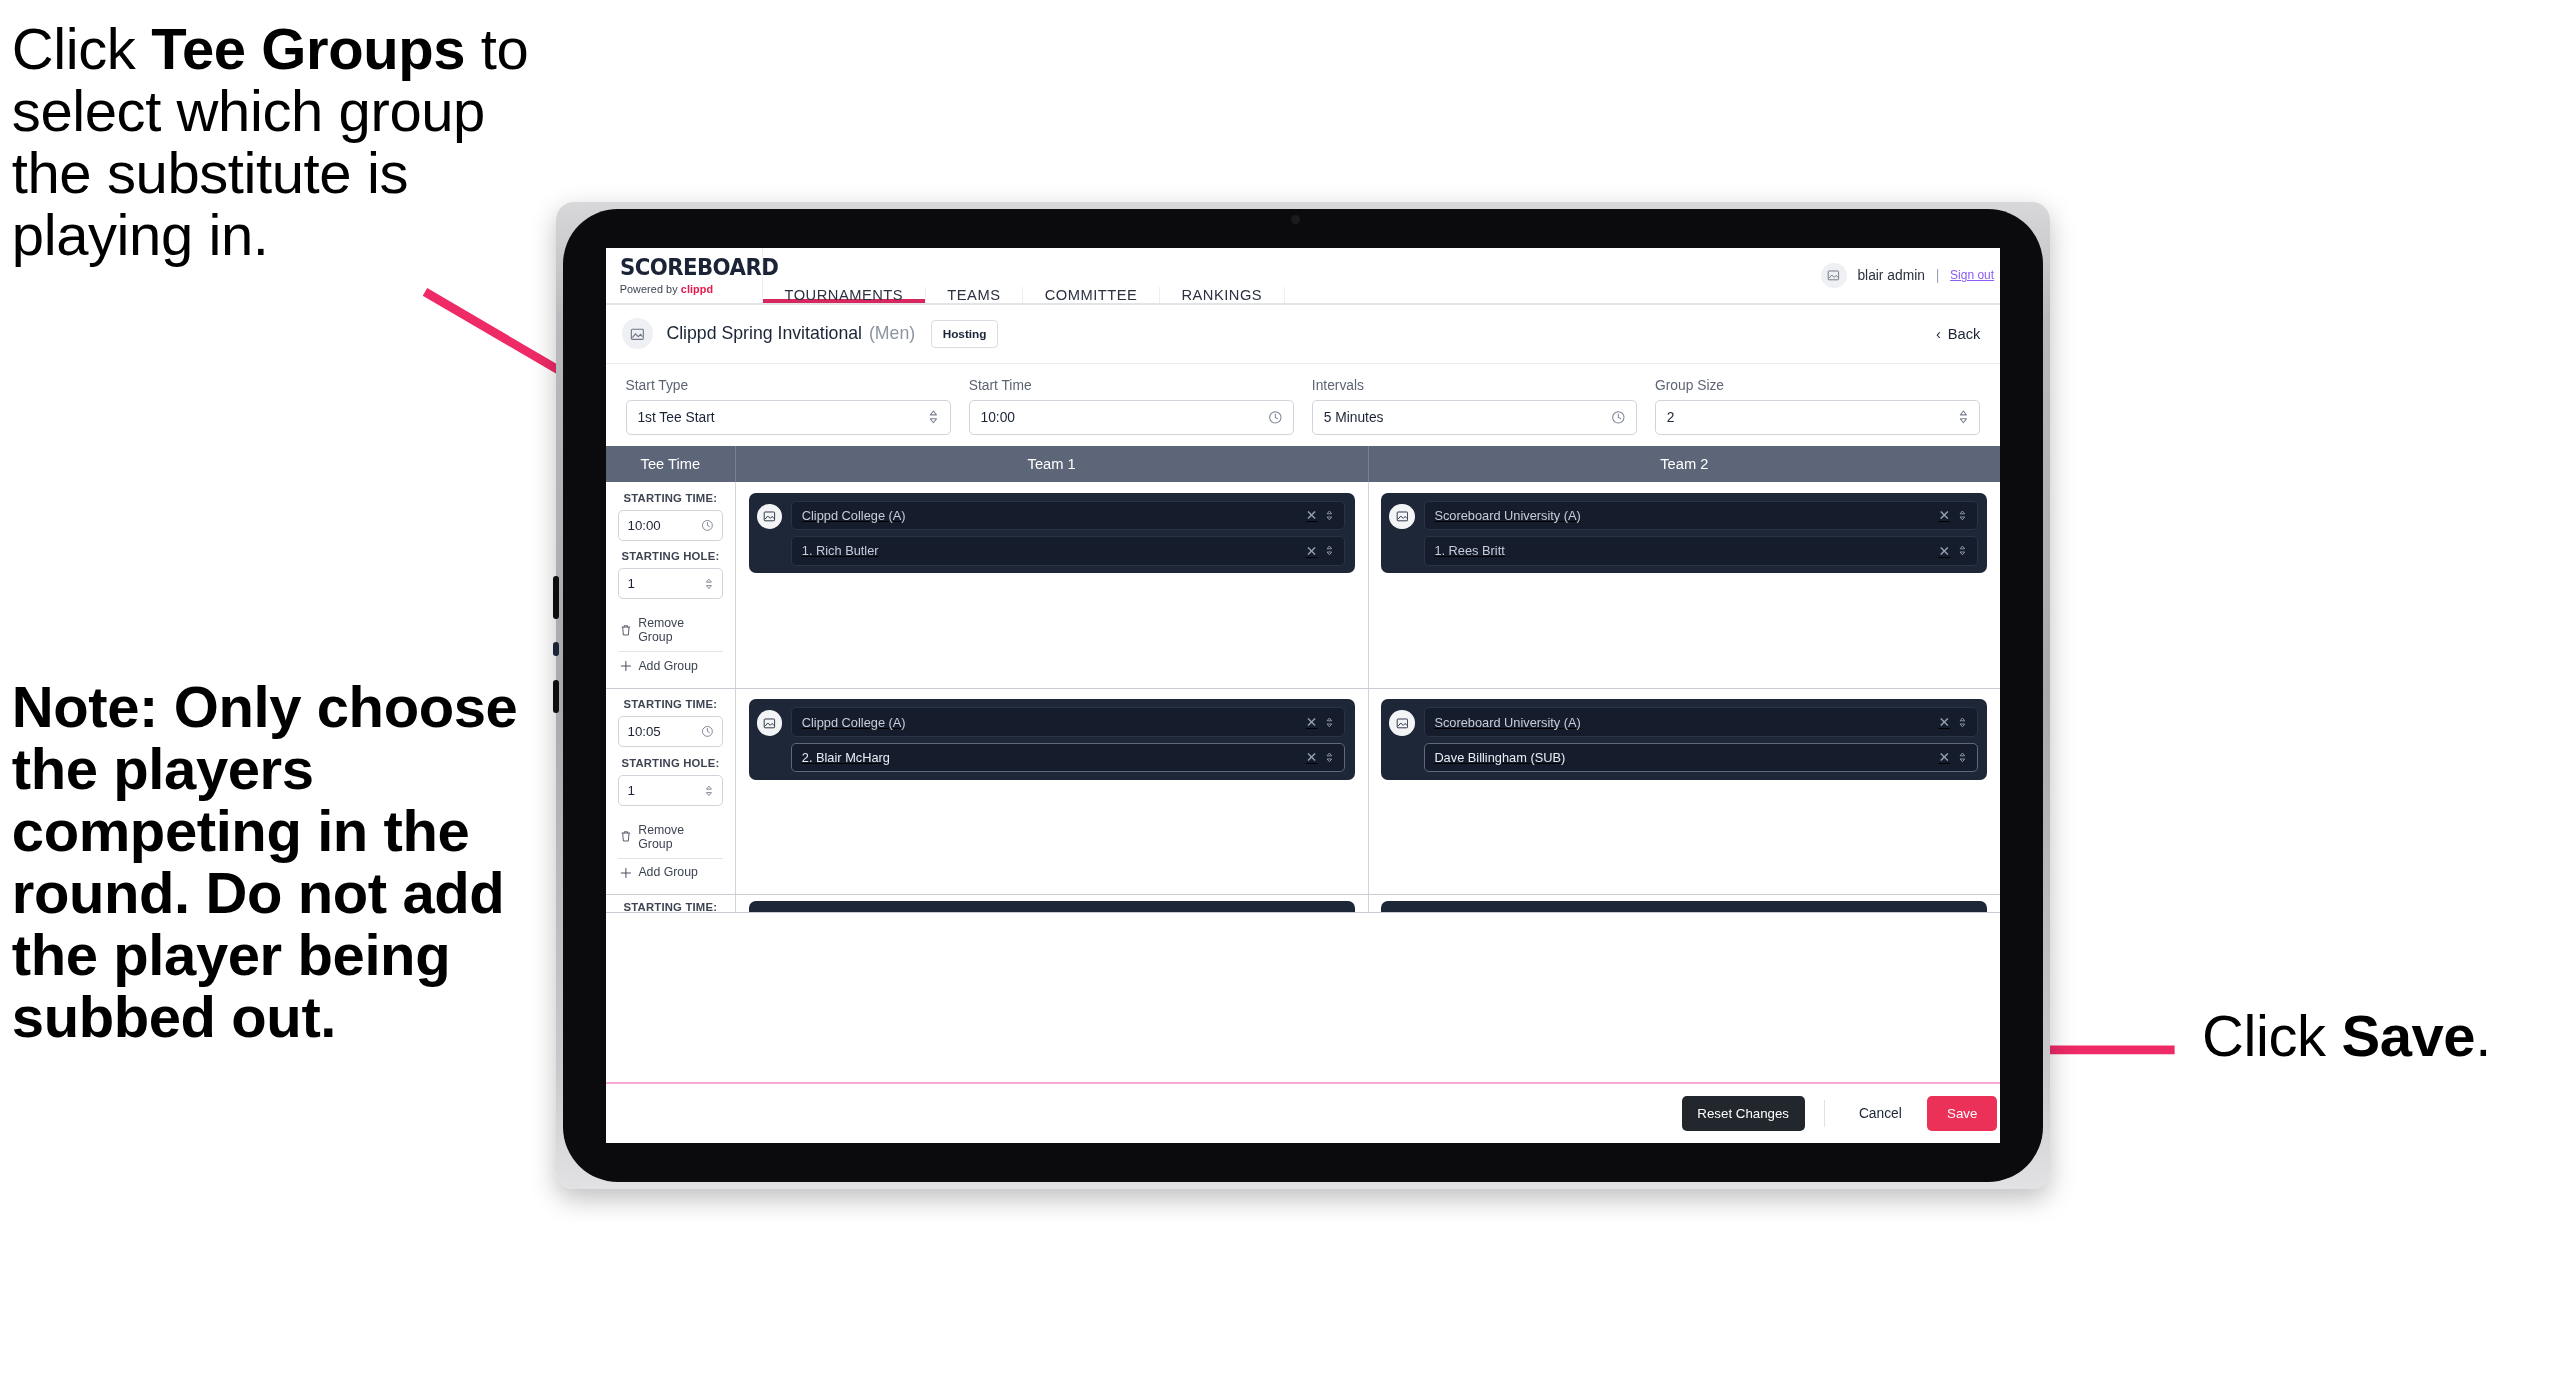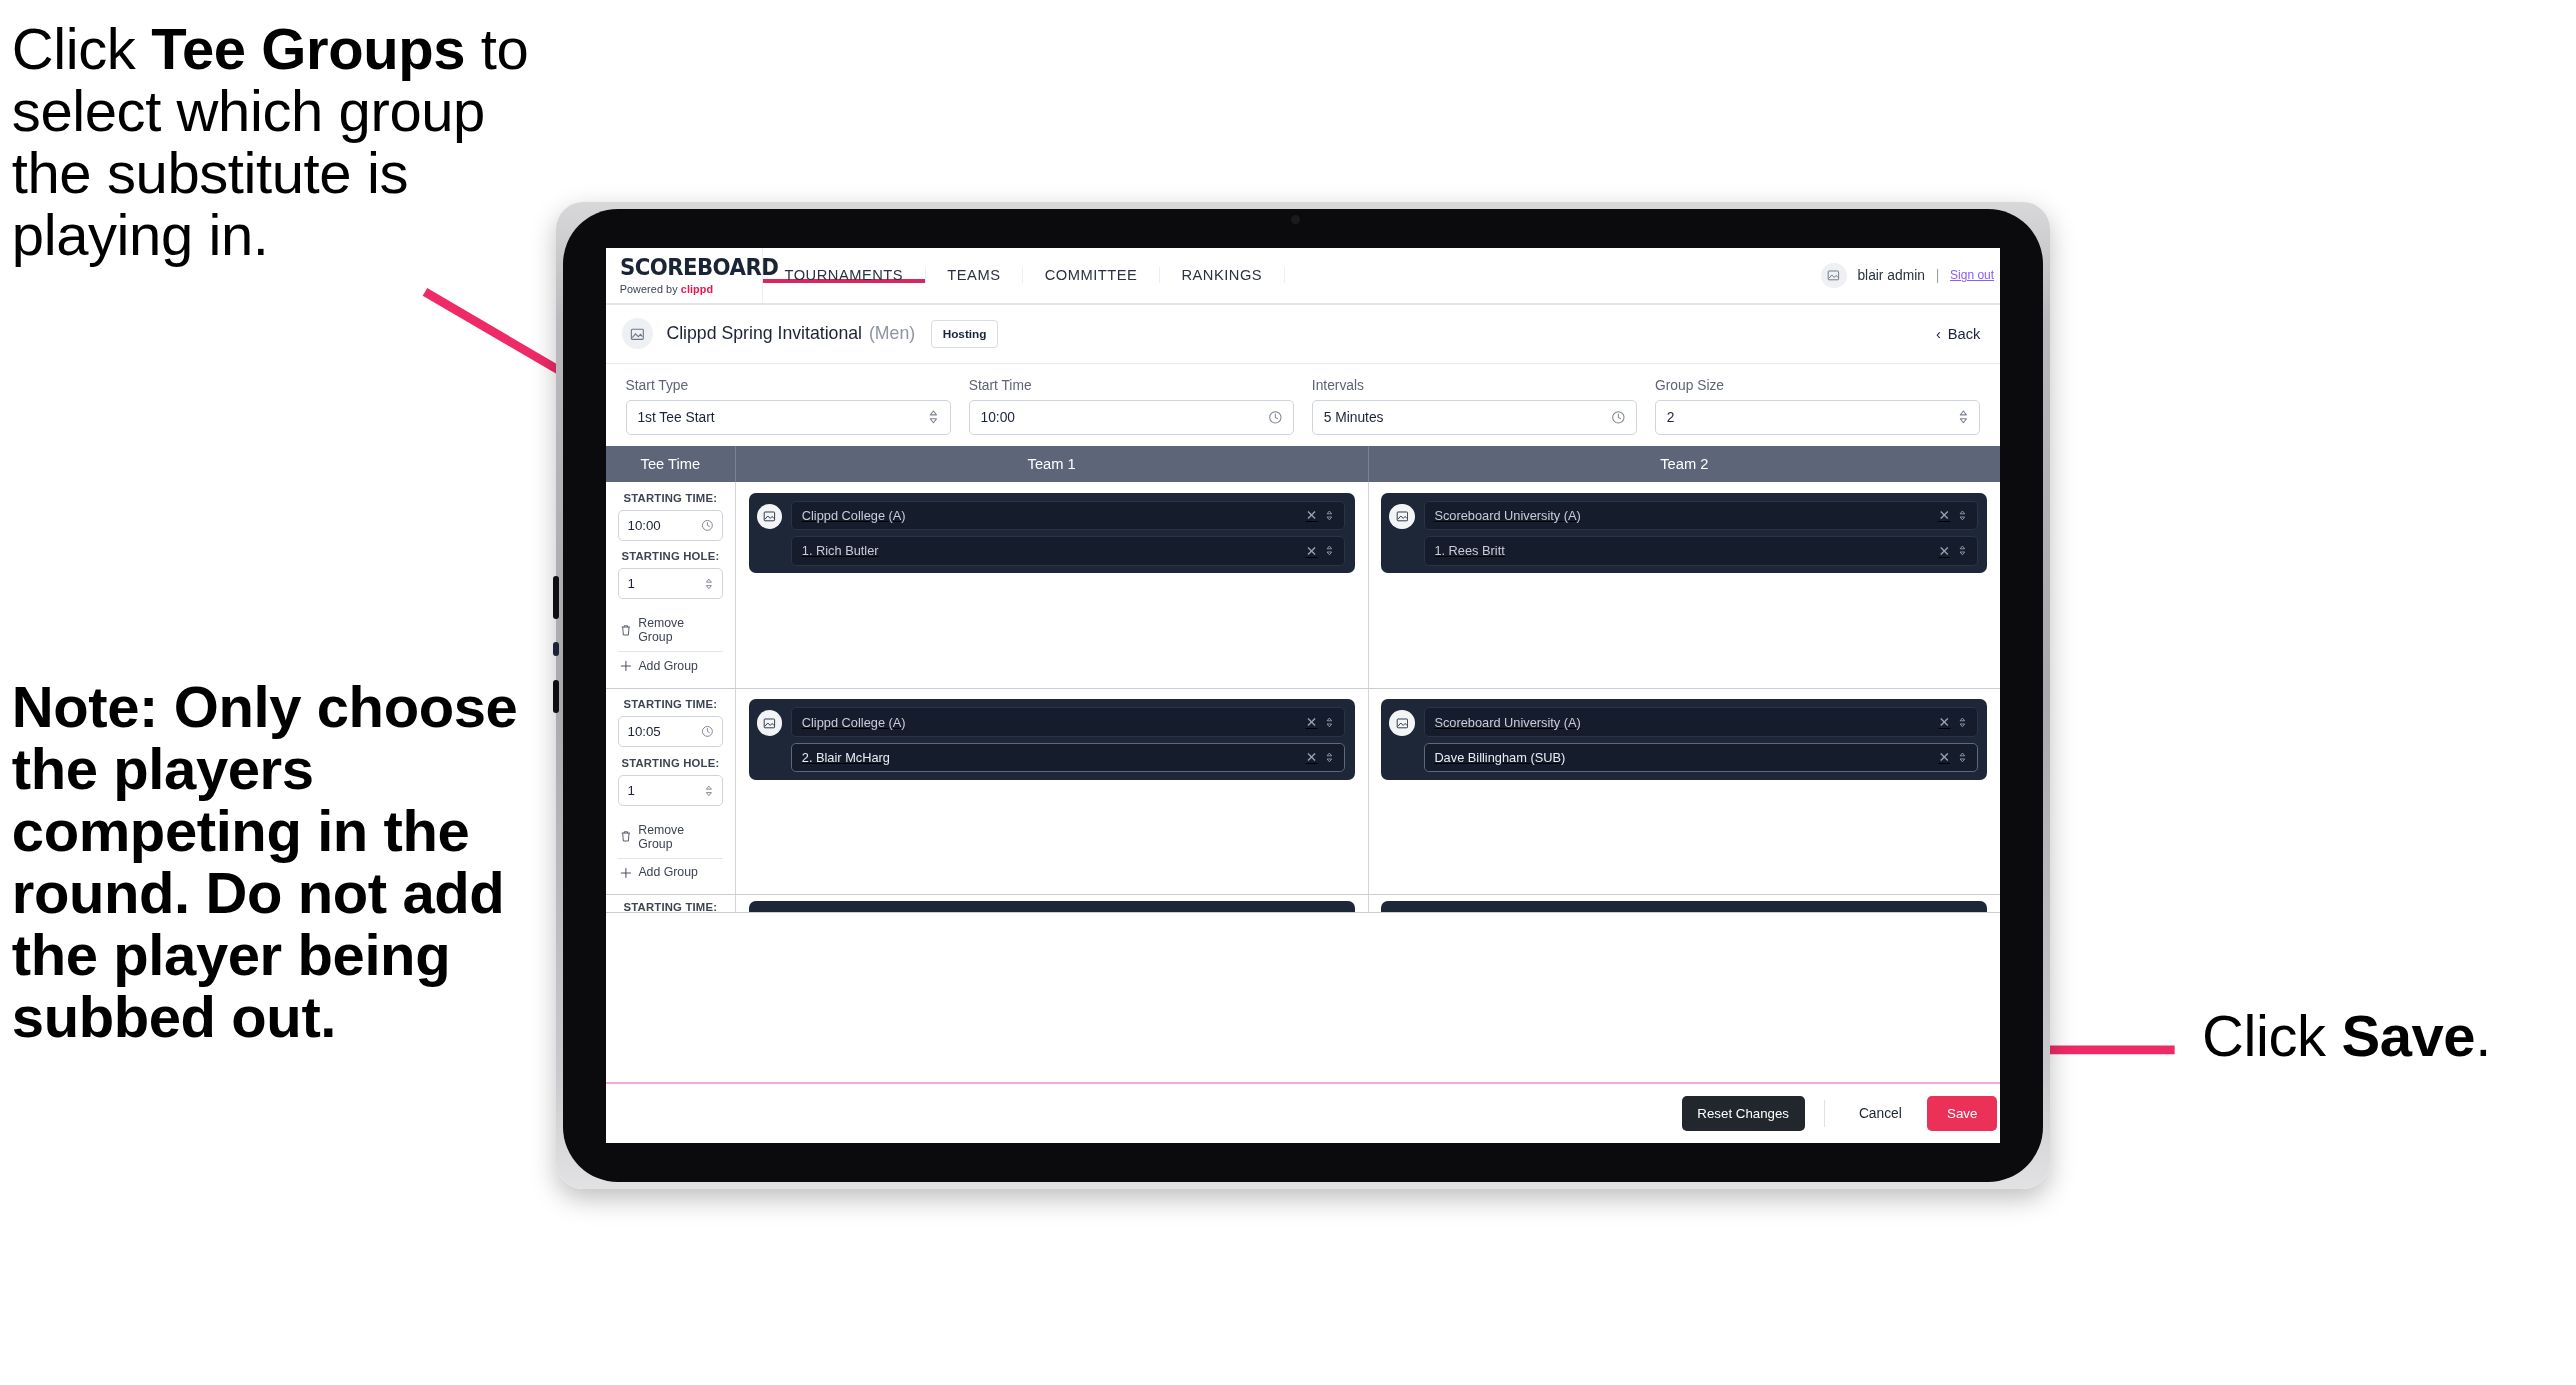--- a/index.html
+++ b/index.html
@@ -24,21 +24,21 @@
   #annot-note { left: 11.8px; top: 676px; width: 551px; font-weight: 700; }
   #annot-save { left: 2202px; top: 1005px; width: 334px; font-weight: 400; }
 
   .arrow-svg { position: absolute; left: 0; top: 0; width: 2576px; height: 1385px; pointer-events: none; }
 
   
   .tablet {
     position: absolute;
     left: 556px; top: 202px;
     width: 1494px; height: 987px;
-    border-radius: 27px;
+    border-radius: 18px;
     background: linear-gradient(180deg,#d8d8da 0%,#b9babd 12%,#a9aaae 50%,#c9cacd 88%,#e2e2e4 100%);
     padding: 6.9px;
     box-shadow: 0 9.8px 25.6px rgba(0,0,0,.25);
   }
   .tablet-inner {
     width: 100%; height: 100%;
     border-radius: 55px;
     background: #0b0b0d;
     padding: 39px 43px;
   }
@@ -63,21 +63,21 @@
     width: 157px; display: flex; flex-direction: column; justify-content: center;
     padding-left: 13.8px; border-right: 1px solid #eceef1;
   }
   .logo-word {
     font-family: "DejaVu Sans", sans-serif;
     font-weight: 700; font-size: 22.6px; letter-spacing: -0.6px;
     color: #1b2436; line-height: 1; transform: scaleX(0.94); transform-origin: left;
   }
   .logo-sub { font-size: 10.8px; color: #3b4251; margin-top: 3.9px; letter-spacing: 0.1px; }
   .logo-sub .brand { color: #e8174b; font-weight: 700; }
-  .nav-items { display: flex; align-items: center; }
+  .nav-items { display: flex; align-items: flex-end; }
   .nav-item {
     display: flex; align-items: center; padding: 0 21.6px;
     font-size: 14.7px; color: #2b3140; letter-spacing: 0.5px;
     border-right: 1px solid #eceef1; cursor: pointer;
   }
   .nav-item.active { box-shadow: inset 0 -3.9px 0 0 #d8275f; font-weight: 400; }
   .nav-right { margin-left: auto; display: flex; align-items: center; padding-right: 6px; gap: 10.8px; }
   .avatar-sm {
     width: 25.6px; height: 25.6px; border-radius: 50%; background: #eef0f3;
     display: flex; align-items: center; justify-content: center;

